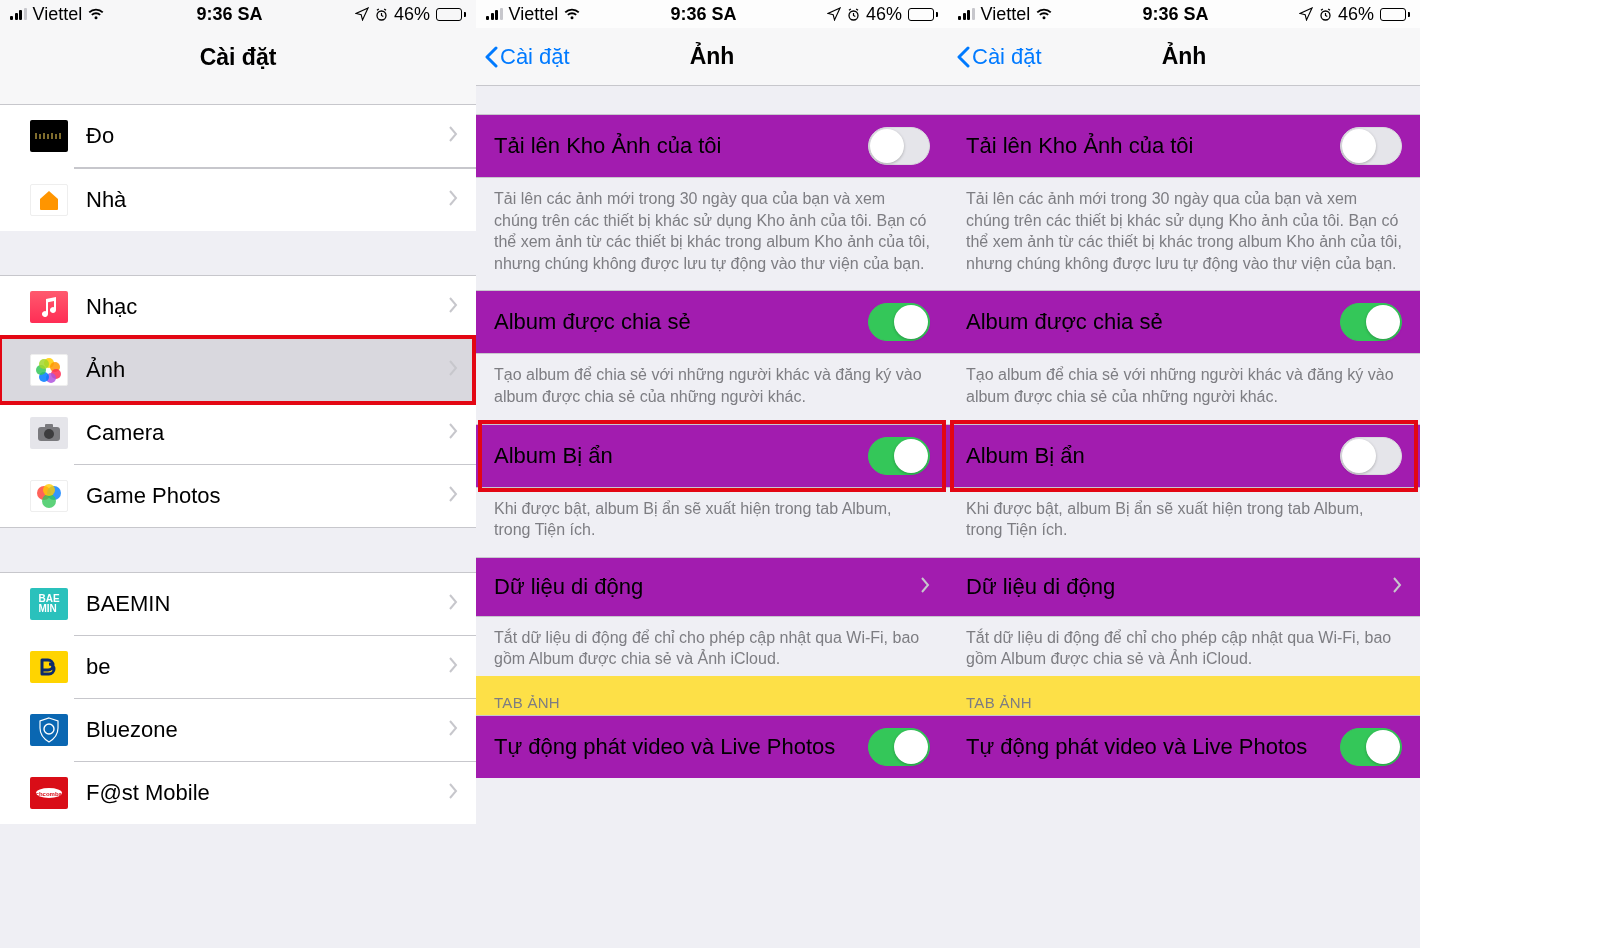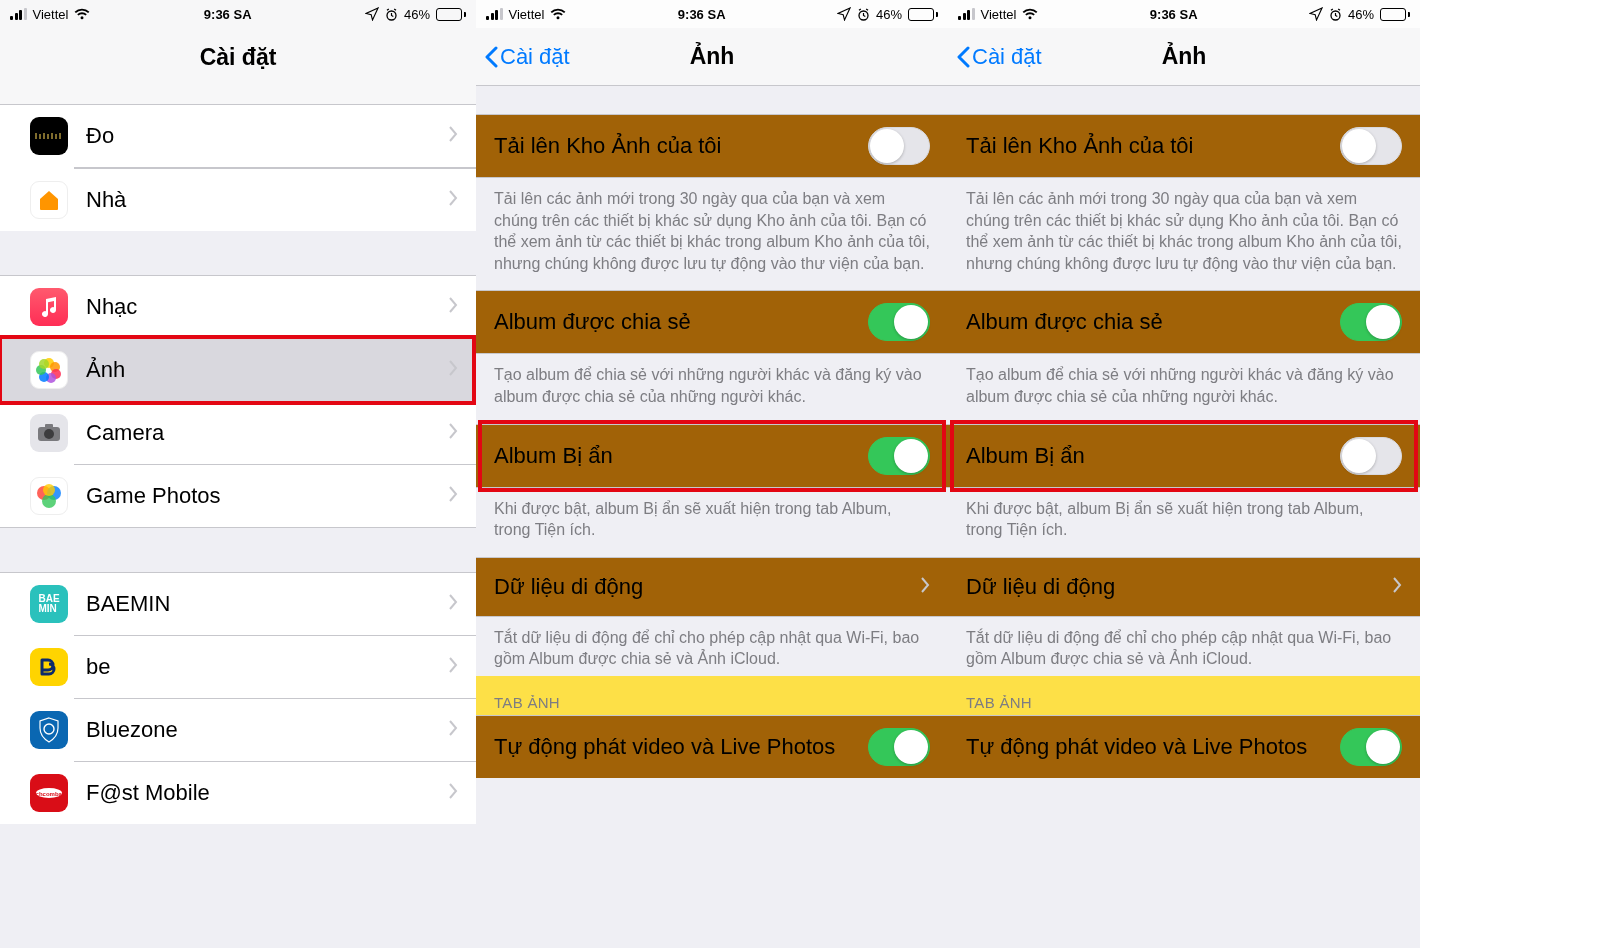--- a/index.html
+++ b/index.html
@@ -4,21 +4,21 @@
 <style>
   * { box-sizing: border-box; margin: 0; padding: 0; }
   html, body { width: 1600px; height: 948px; font-family: -apple-system, "Helvetica Neue", Arial, sans-serif; background: #fff; }
   body { display: flex; }
   .phone { height: 948px; display: flex; flex-direction: column; overflow: hidden; background:#efeff4; }
   .p1 { width: 476px; }
   .p2 { width: 472px; }
   .p3 { width: 472px; }
 
   
-  .status { height: 28px; background: #f7f7f8; display: flex; align-items: center; justify-content: space-between; padding: 0 10px; font-size: 13px; font-weight: 500; color:#000; }
+  .status { height: 28px; background: #f7f7f8; display: flex; align-items: center; justify-content: space-between; padding: 0 10px; font-size: 18px; font-weight: 500; color:#000; }
   .p2 .status, .p3 .status { background:#fdfdfd; }
   .status .left, .status .right { display: flex; align-items: center; gap: 6px; }
   .status .center { font-weight:600; }
   .bars { display:flex; align-items:flex-end; gap:1.5px; height:12px;}
   .bars span{ width:3px; background:#000; border-radius:1px;}
   .bars .b1{height:4px;} .bars .b2{height:7px;} .bars .b3{height:10px;} .bars .b4{height:12px; background:#c7c7cc;}
   .wifi-svg { width:16px; height:12px; }
   .battery { display:flex; align-items:center; gap:2px;}
   .batt-body{ width:26px; height:13px; border:1px solid #000; border-radius:3px; position:relative; padding:1px;}
   .batt-fill{ height:100%; width:46%; background:#f6b13c; border-radius:1px;}
@@ -27,34 +27,34 @@
   
   .titlebar { height:58px; background:#f7f7f8; display:flex; align-items:center; justify-content:center; position:relative; border-bottom:1px solid #c7c7cc;}
   .titlebar .title { font-size:23px; font-weight:700; }
   .navback { position:absolute; left:8px; display:flex; align-items:center; color:#007aff; font-size:22px; gap:2px;}
   .navback svg{ width:14px; height:22px; }
   .p1 .titlebar{ border-bottom:none; }
 
   
   .group { background:#fff; }
   .row { display:flex; align-items:center; height:62px; padding:0 18px 0 30px; position:relative; }
-  .row .icon { width:38px; height:38px; border-radius:9px; margin-right:18px; flex-shrink:0; display:flex; align-items:center; justify-content:center;}
+  .row .icon { width:38px; height:32px; border-radius:2px; margin-right:18px; flex-shrink:0; display:flex; align-items:center; justify-content:center;}
   .row .label { font-size:22px; flex:1; color:#000;}
   .row .chev { color:#c7c7cc; }
   .row .chev svg{ width:10px; height:16px;}
   .sep { height:1px; background:#c7c7cc; margin-left:74px;}
   .gap { height:44px; background:#efeff4; }
   .gap-sm { height:28px; background:#efeff4; }
   .p1 .gap-top { height:18px; background:#f7f7f8;}
   .row.selected { background:#d9d8de; }
 
   .hl { border:4px solid #e30613; position:absolute; pointer-events:none; z-index:5;}
 
   
-  .prow { display:flex; align-items:center; min-height:60px; padding:12px 18px; background:#a16207; justify-content:space-between; position:relative;}
+  .prow { display:flex; align-items:center; min-height:60px; padding:12px 18px; background:#a21caf; justify-content:space-between; position:relative;}
   .prow .plabel{ font-size:22px; color:#000;}
   .foot { padding:10px 18px 16px 18px; font-size:16px; color:#7d7d82; background:#efeff4; line-height:1.35;}
   .header-lbl { padding: 18px 18px 4px 18px; font-size:15px; color:#7d7d82; background:#fde047; letter-spacing:0.3px;}
 
   
   .tgl { width:62px; height:38px; border-radius:19px; position:relative; background:#e5e5ea; flex-shrink:0; border:1px solid #d9d9de;}
   .tgl.on{ background:#34c759; border-color:#34c759;}
   .tgl .knob{ width:34px; height:34px; border-radius:50%; background:#fff; position:absolute; top:1px; left:1px; box-shadow:0 1px 3px rgba(0,0,0,.25);}
   .tgl.on .knob{ left:auto; right:1px;}
 

